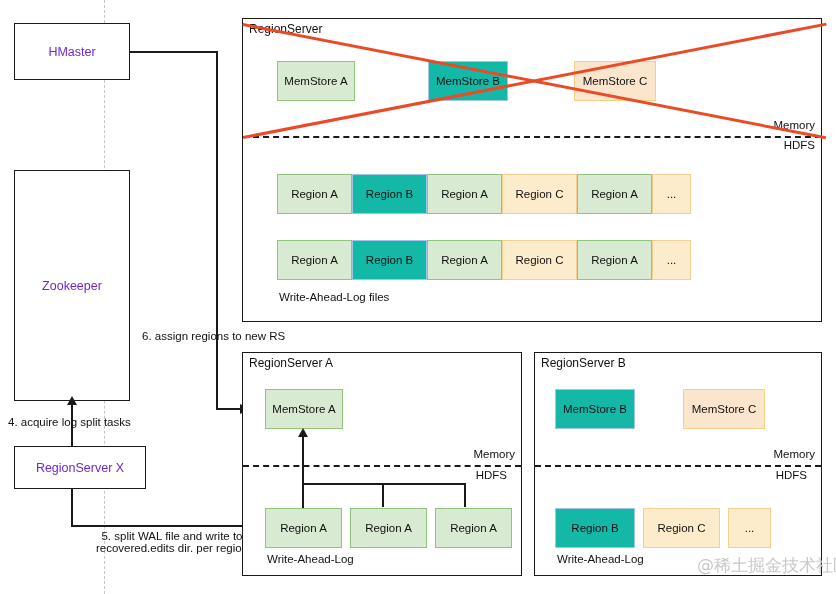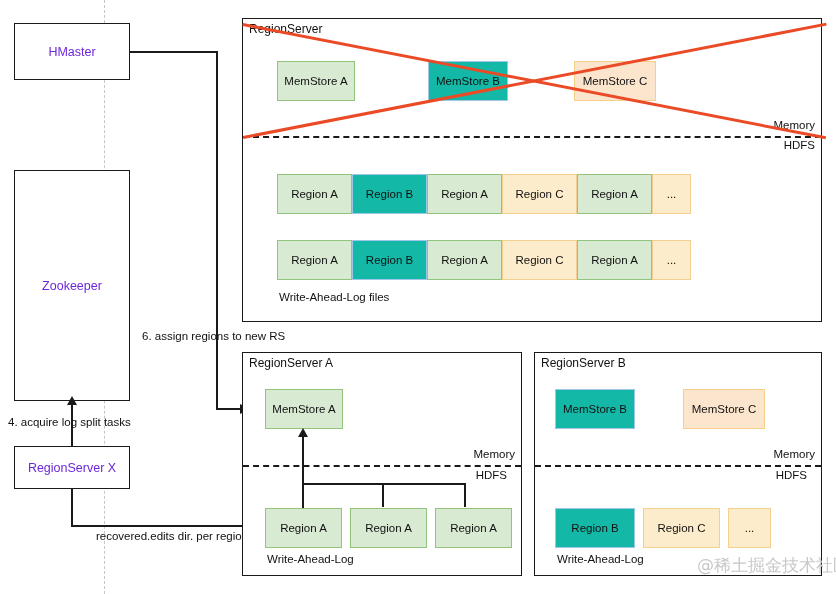--- a/index.html
+++ b/index.html
@@ -71,32 +71,33 @@
 <div class="abs dashed-v-grey" style="left:104px;top:0px;height:594px;"></div>
 
 <div class="abs plainbox" style="left:14px;top:23px;width:116px;height:57px;">
   <span>HMaster</span>
 </div>
 
 <div class="abs plainbox" style="left:14px;top:170px;width:116px;height:231px;">
   <span>Zookeeper</span>
 </div>
 
-<div class="abs plainbox" style="left:14px;top:446px;width:116px;height:43px;">
+<div class="abs plainbox" style="left:14px;top:446px;width:132px;height:43px;">
   <span>RegionServer X</span>
 </div>
 
 <div class="abs vline" style="left:71px;top:402px;height:44px;"></div>
 <div class="abs arrow-u" style="left:67px;top:396px;"></div>
 <div class="abs label" style="left:8px;top:416px;">4. acquire log split tasks</div>
 
 <div class="abs vline" style="left:71px;top:489px;height:37px;"></div>
 <div class="abs hline" style="left:71px;top:525px;width:185px;"></div>
 <div class="abs arrow-r" style="left:254px;top:521px;"></div>
 <div class="abs label-c" style="left:62px;top:530px;width:220px;">
+  <div>5. split WAL file and write to</div>
   <div>recovered.edits dir. per region</div>
 </div>
 
 <div class="abs hline" style="left:130px;top:51px;width:88px;"></div>
 <div class="abs vline" style="left:216px;top:51px;height:358px;"></div>
 <div class="abs hline" style="left:216px;top:408px;width:27px;"></div>
 <div class="abs arrow-r" style="left:240px;top:404px;"></div>
 <div class="abs label" style="left:142px;top:330px;">6. assign regions to new RS</div>
 
 <div class="abs panel" style="left:242px;top:18px;width:580px;height:304px;">

